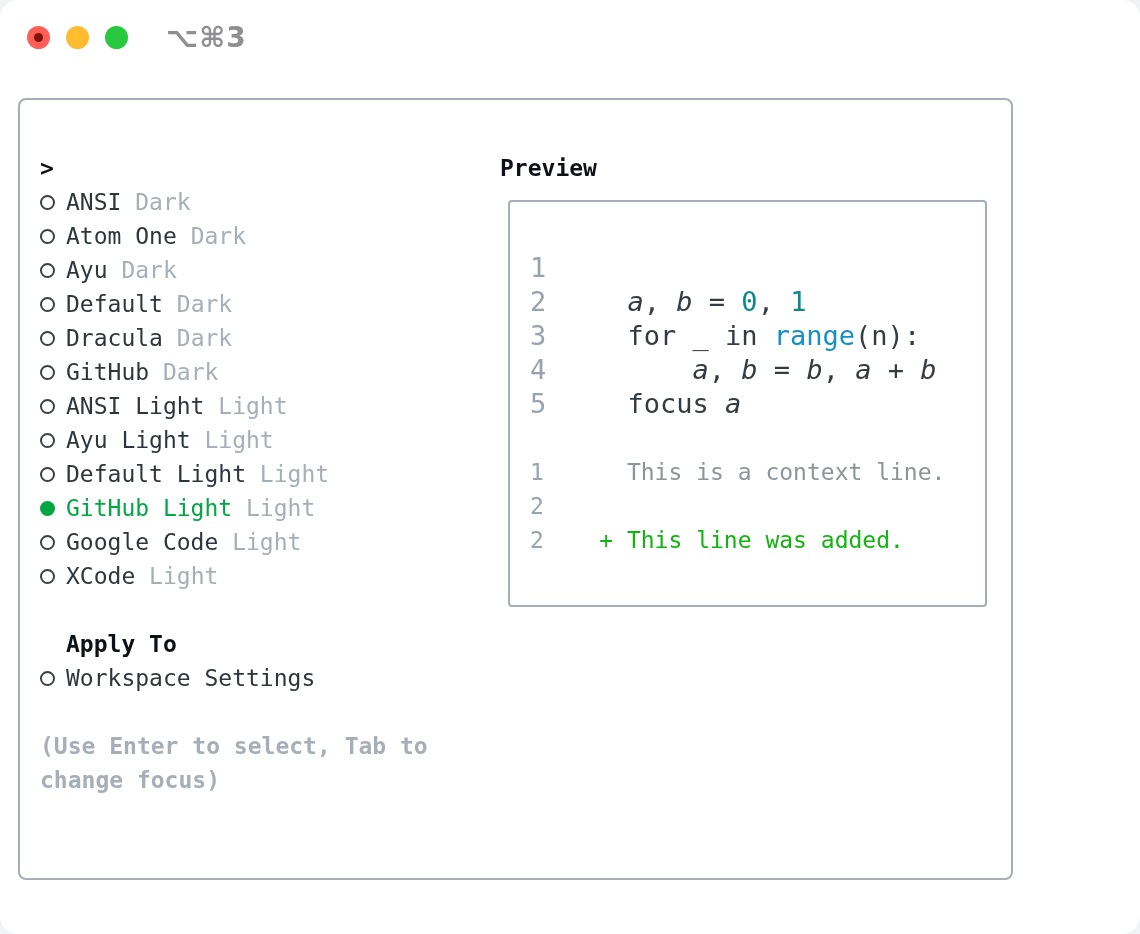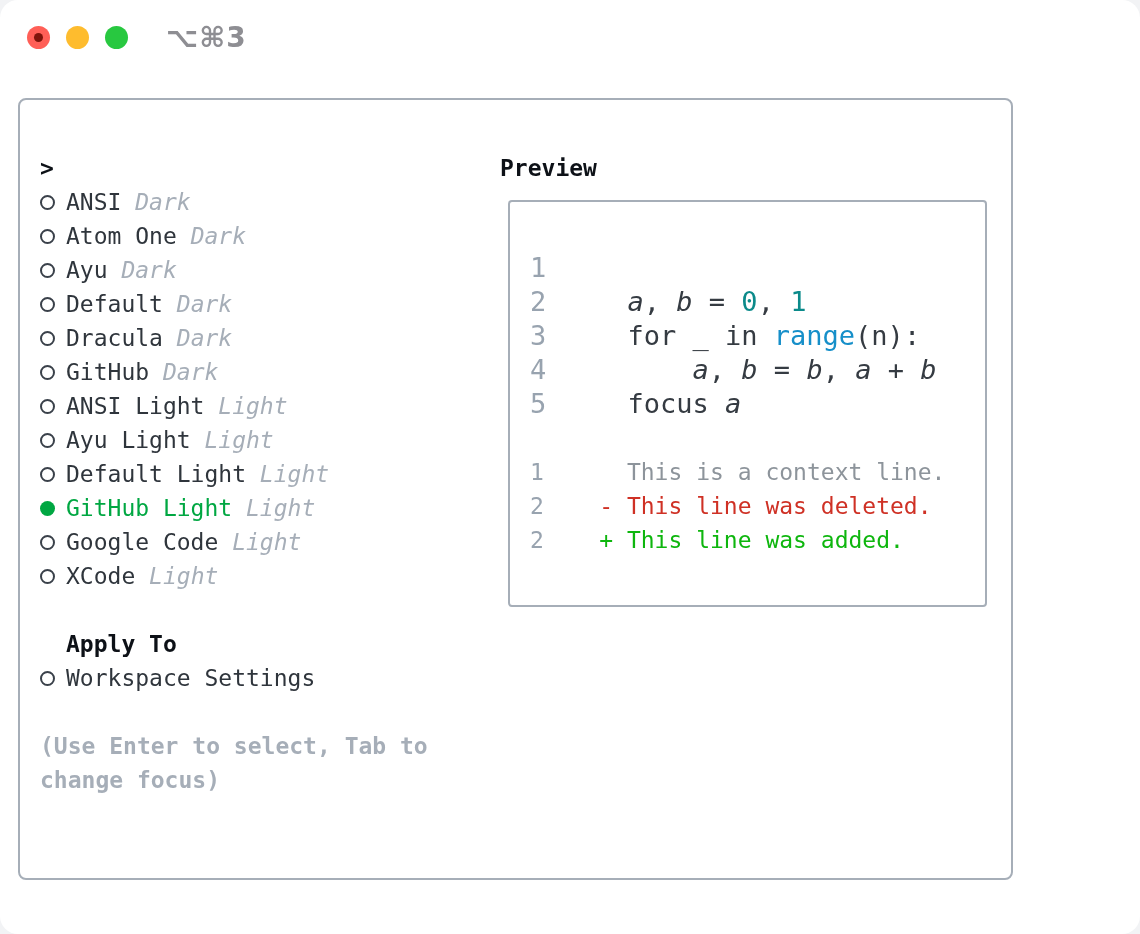--- a/index.html
+++ b/index.html
@@ -54,21 +54,21 @@
   .row { display: flex; align-items: center; height: 34px; white-space: pre; }
   .row .marker { width: 26px; flex: none; display: flex; align-items: center; }
   .cursor { font-weight: 700; color: #0d1117; }
   .name.header { font-weight: 700; color: #0d1117; }
   .dot {
     width: 15px; height: 15px; border-radius: 50%;
     border: 2.5px solid #3a414a; flex: none;
   }
   .selected .dot { border: none; background: var(--accent-green); }
   .selected .name { color: var(--accent-green); }
-  .tag { color: var(--muted); margin-left: 1ch; font-style: italic; }
+  .tag { color: var(--muted); margin-left: 1ch; }
   .row.spacer { height: 34px; }
   .row.help { color: var(--muted); font-weight: bold; }
 
   
   .preview-title {
     position: absolute; left: 480px; top: 51px;
     height: 34px; line-height: 34px;
     font-size: 23px; font-weight: 700; color: #0d1117;
   }
   .pbox {
@@ -216,19 +216,19 @@
       <div class="code-block">
           <div class="pline"><span class="lnum">1</span></div>
           <div class="pline"><span class="lnum">2</span><span class="lcontent"><span class="tk-code">    </span><span class="tk-var">a</span><span class="tk-code">, </span><span class="tk-var">b</span><span class="tk-code"> = </span><span class="tk-num">0</span><span class="tk-code">, </span><span class="tk-num">1</span></span></div>
           <div class="pline"><span class="lnum">3</span><span class="lcontent"><span class="tk-code">    for _ in </span><span class="tk-builtin">range</span><span class="tk-code">(n):</span></span></div>
           <div class="pline"><span class="lnum">4</span><span class="lcontent"><span class="tk-code">        </span><span class="tk-var">a</span><span class="tk-code">, </span><span class="tk-var">b</span><span class="tk-code"> = </span><span class="tk-var">b</span><span class="tk-code">, </span><span class="tk-var">a</span><span class="tk-code"> + </span><span class="tk-var">b</span></span></div>
           <div class="pline"><span class="lnum">5</span><span class="lcontent"><span class="tk-code">    focus </span><span class="tk-var">a</span></span></div>
         </div>
       <div class="block-gap"></div>
       <div class="diff-block">
           <div class="pline"><span class="lnum">1</span><span class="lcontent"><span class="tk-context">     This is a context line.</span></span></div>
-          <div class="pline"><span class="lnum">2</span><span class="lcontent"><span class="tk-deleted">   - This line was deleted.</span></span></div>
+          <div class="pline"><span class="lnum">2</span></div>
           <div class="pline"><span class="lnum">2</span><span class="lcontent"><span class="tk-added">   + This line was added.</span></span></div>
         </div>
     </div>
 
   </div>
 </div>
 
 </body></html>

